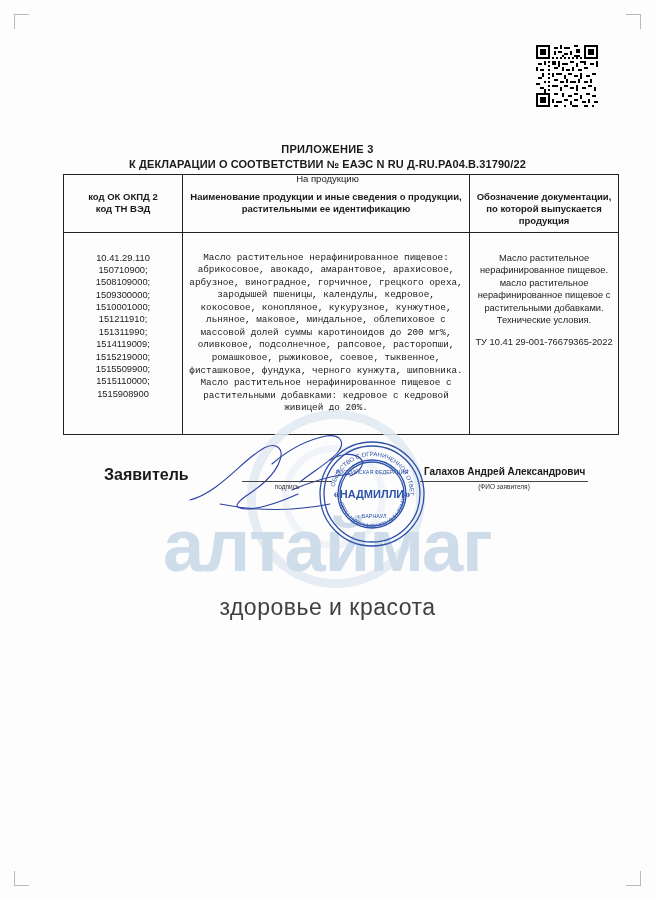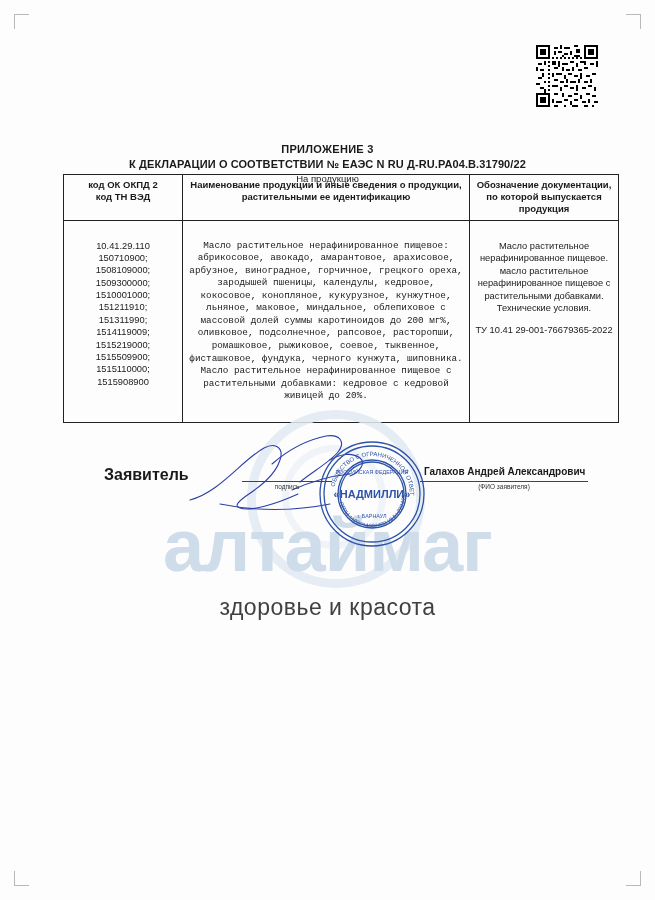--- a/index.html
+++ b/index.html
@@ -83,21 +83,21 @@
   .tbl td, .tbl th {
     border: 1px solid #222;
     vertical-align: top;
     padding: 19px 5px;
   }
   .tbl th {
     font-size: 9.5px;
     font-weight: bold;
     text-align: center;
     line-height: 1.25;
-    padding: 4px 4px 5px 4px;
+    padding: 16px 4px 5px 4px;
   }
   .col1 { width: 110px; }
   .col2 { width: 278px; }
   .col3 { width: 140px; margin-top: 24px; }
 
   .cell-codes {
     font-size: 9.3px;
     line-height: 1.33;
     text-align: center;
     padding-top: 5px;

